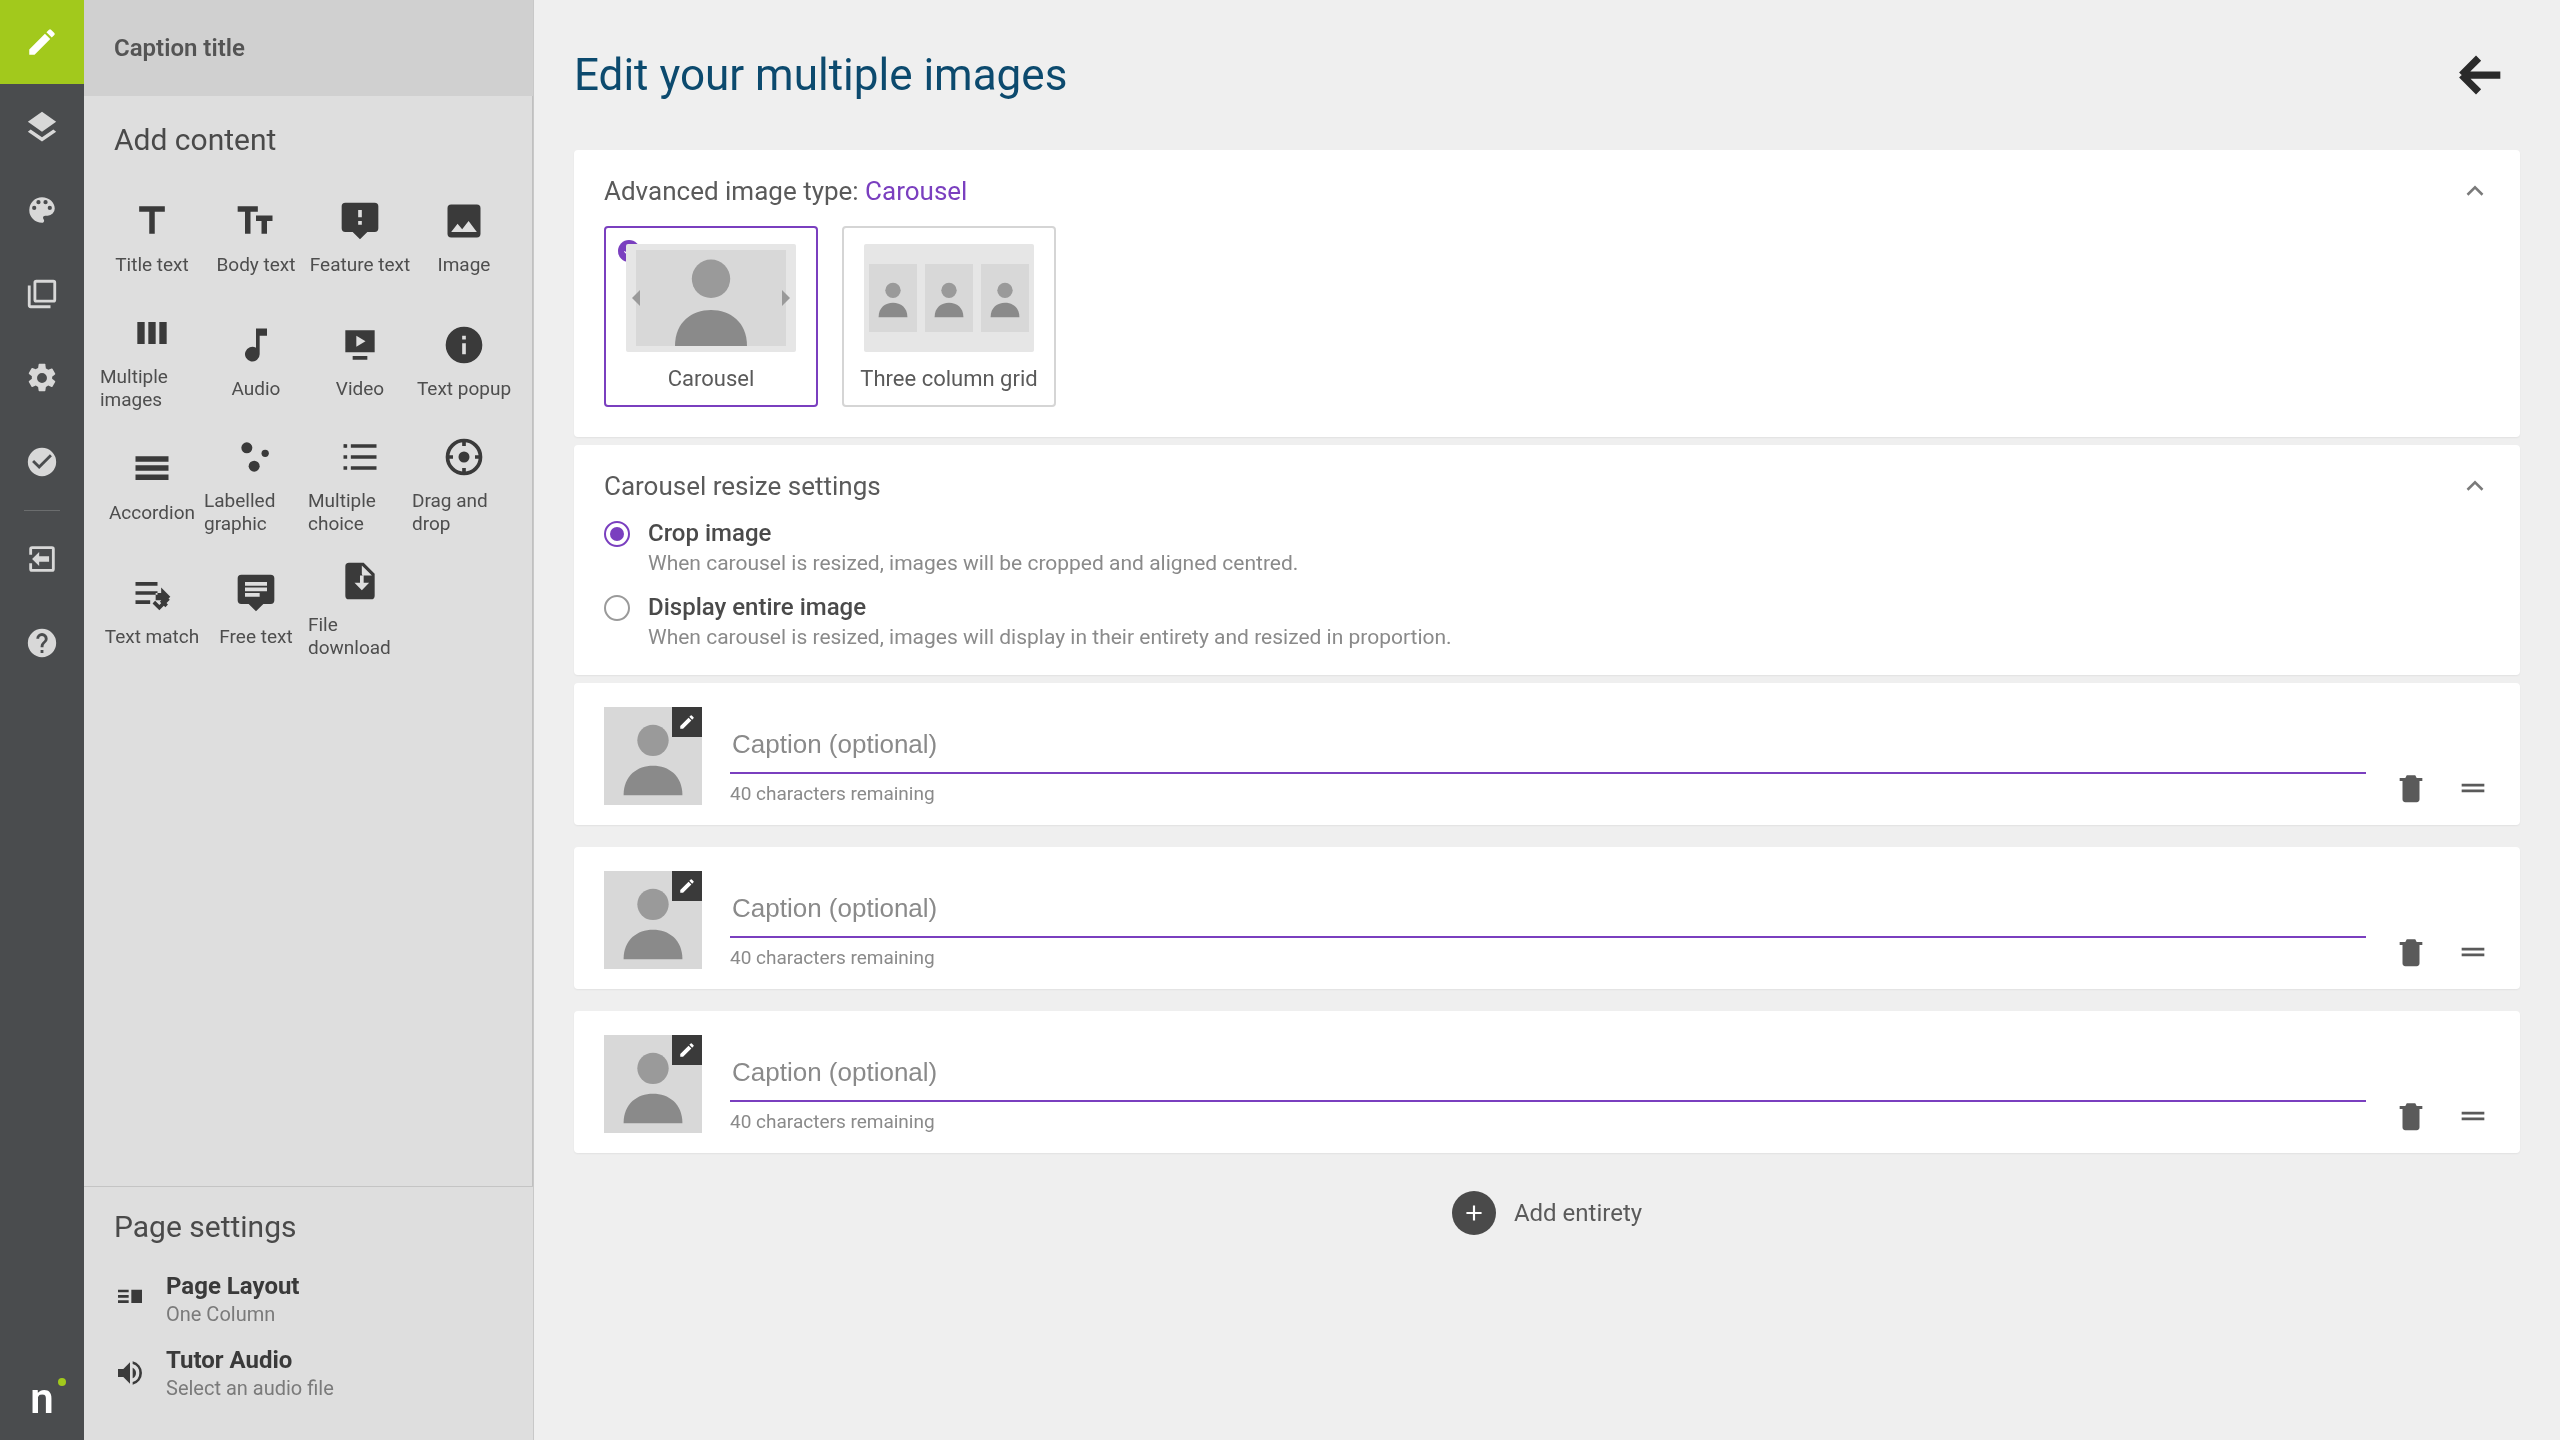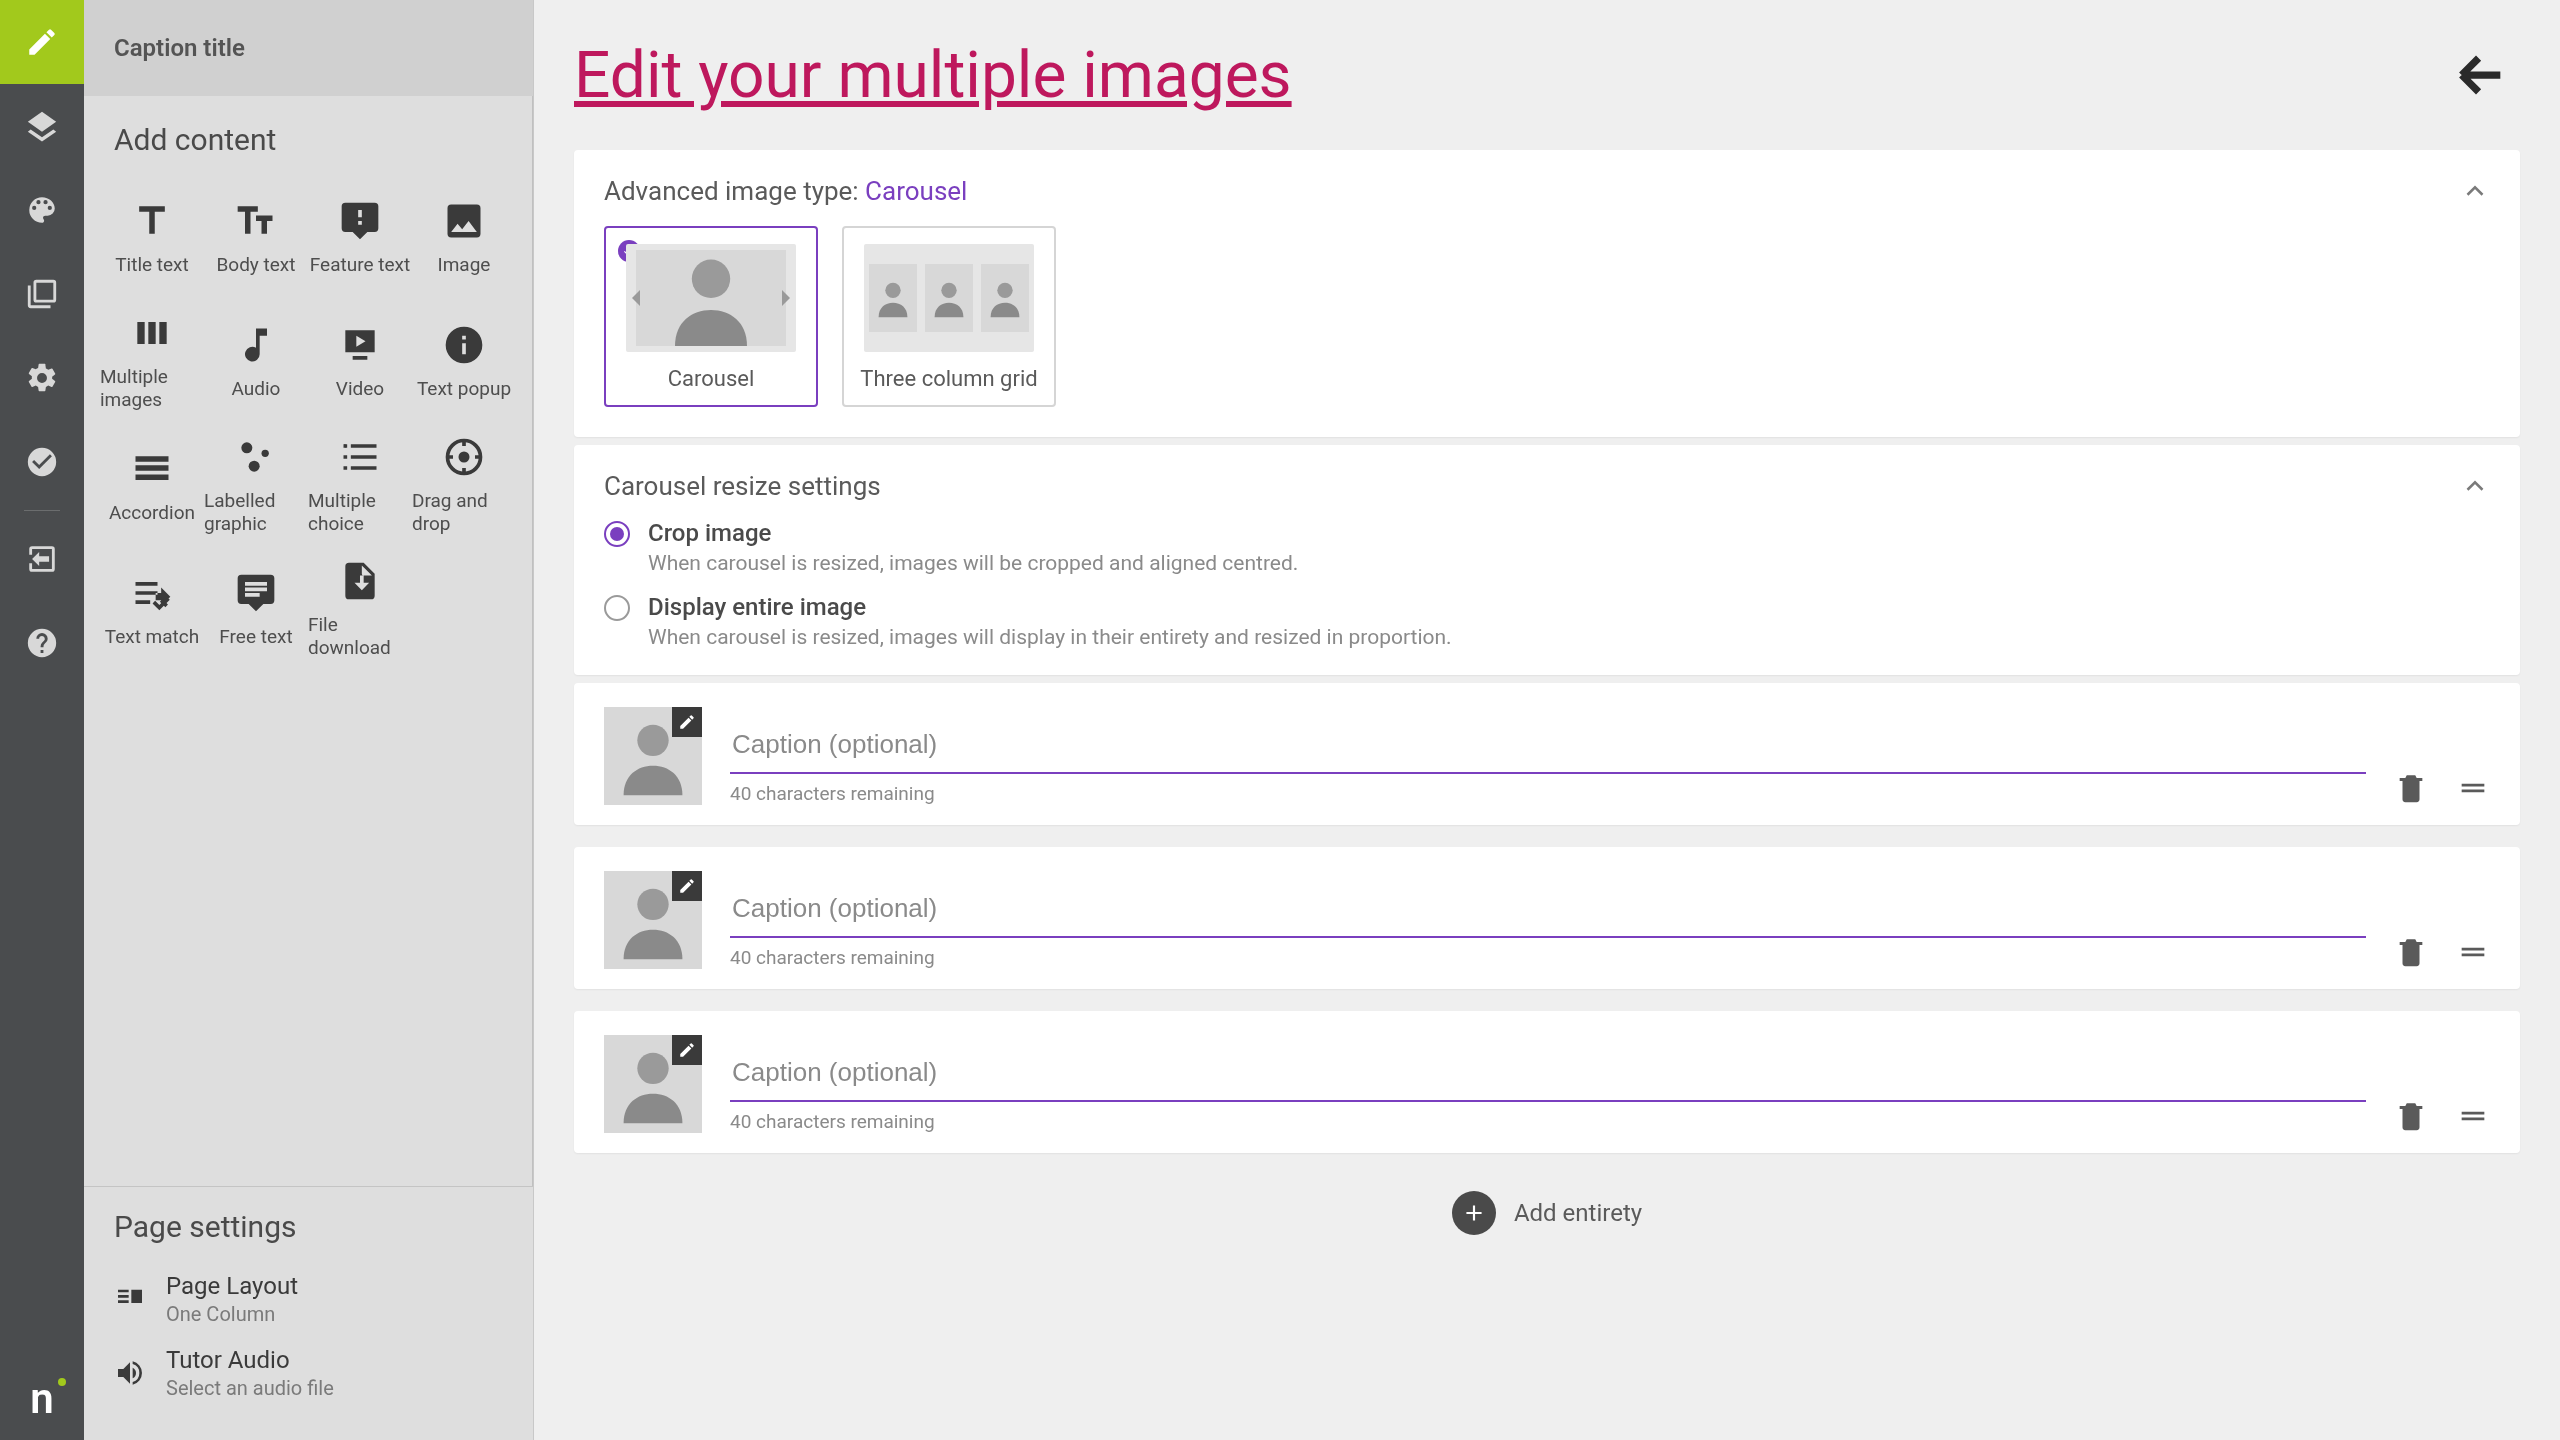--- a/index.html
+++ b/index.html
@@ -60,30 +60,30 @@
   height: 124px; cursor:pointer; color:#3a3a3a;
 }
 .content-item svg { width:44px; height:44px; fill:#3a3a3a; margin-bottom:10px; }
 .content-item .lbl { font-size:19px; color:#4e4e4e; }
 
 .page-settings { border-top:1px solid #c4c4c4; padding: 22px 30px 30px; }
 .page-settings-title { font-size:30px; color:#4a4a4a; margin-bottom:18px; }
 .ps-row { display:flex; align-items:center; gap:20px; padding:10px 0; cursor:pointer; }
 .ps-row svg { width:32px; height:32px; fill:#3a3a3a; flex-shrink:0; }
 .ps-row .ps-text { display:flex; flex-direction:column; }
-.ps-row .ps-label { font-size:24px; color:#3a3a3a; }
+.ps-row .ps-label { font-size:24px; color:#3a3a3a;font-weight:bold; }
 .ps-row .ps-sub { font-size:20px; color:#7a7a7a; margin-top:2px; }
 
 
 .main { flex:1; display:flex; flex-direction:column; background:#efefef; }
 .main-header {
   height: 150px; display:flex; align-items:center; justify-content:space-between;
   padding: 0 50px 0 40px;
 }
-.main-header h1 { font-size:64px; font-weight:400; color:#be185d;text-decoration:underline; }
+.main-header h1 { font-size:44px; font-weight:400; color:#0c4a6e; }
 .back-btn { width:58px; height:58px; cursor:pointer; color:#2a2a2a; }
 .back-btn svg { width:100%; height:100%; stroke:#2a2a2a; stroke-width:3; fill:none; }
 
 .main-body { flex:1; overflow:auto; padding: 0 40px 40px; }
 
 .card {
   background:#fff; border-radius:4px; margin-bottom:8px;
   box-shadow: 0 1px 2px rgba(0,0,0,.06);
 }
 .card-header {

